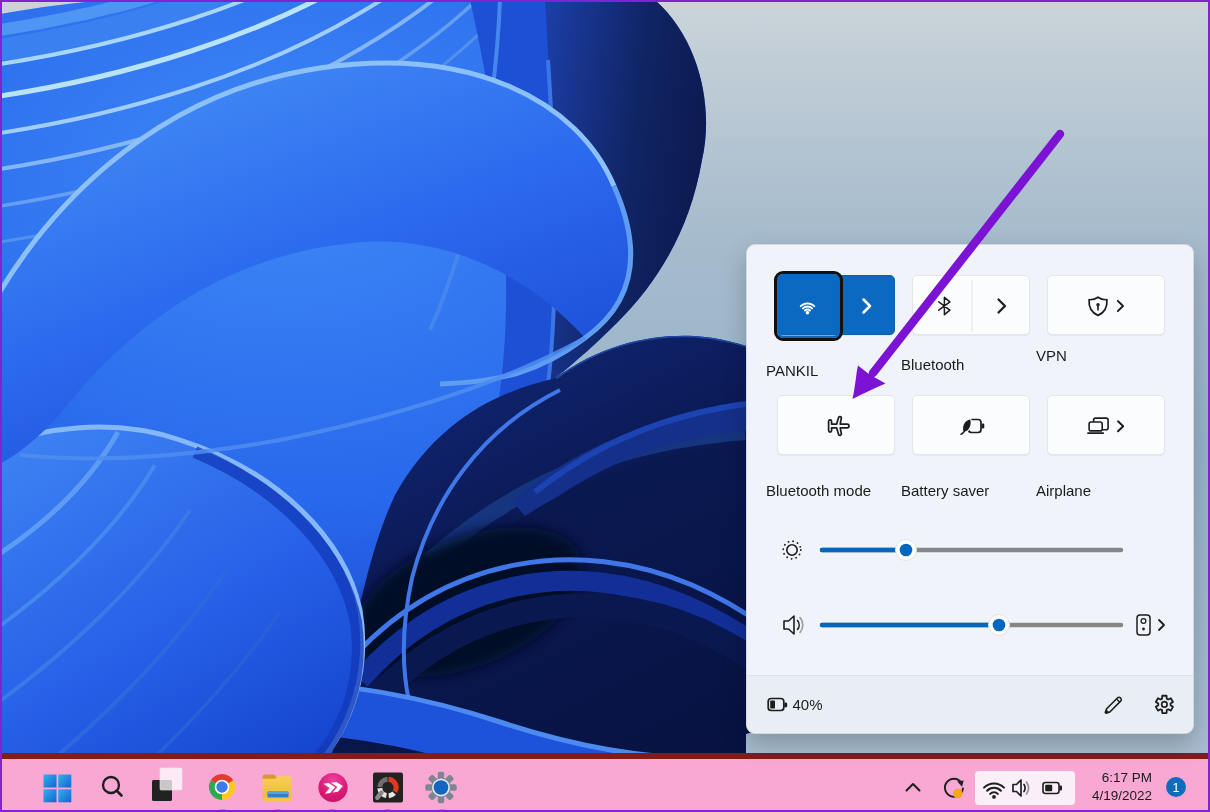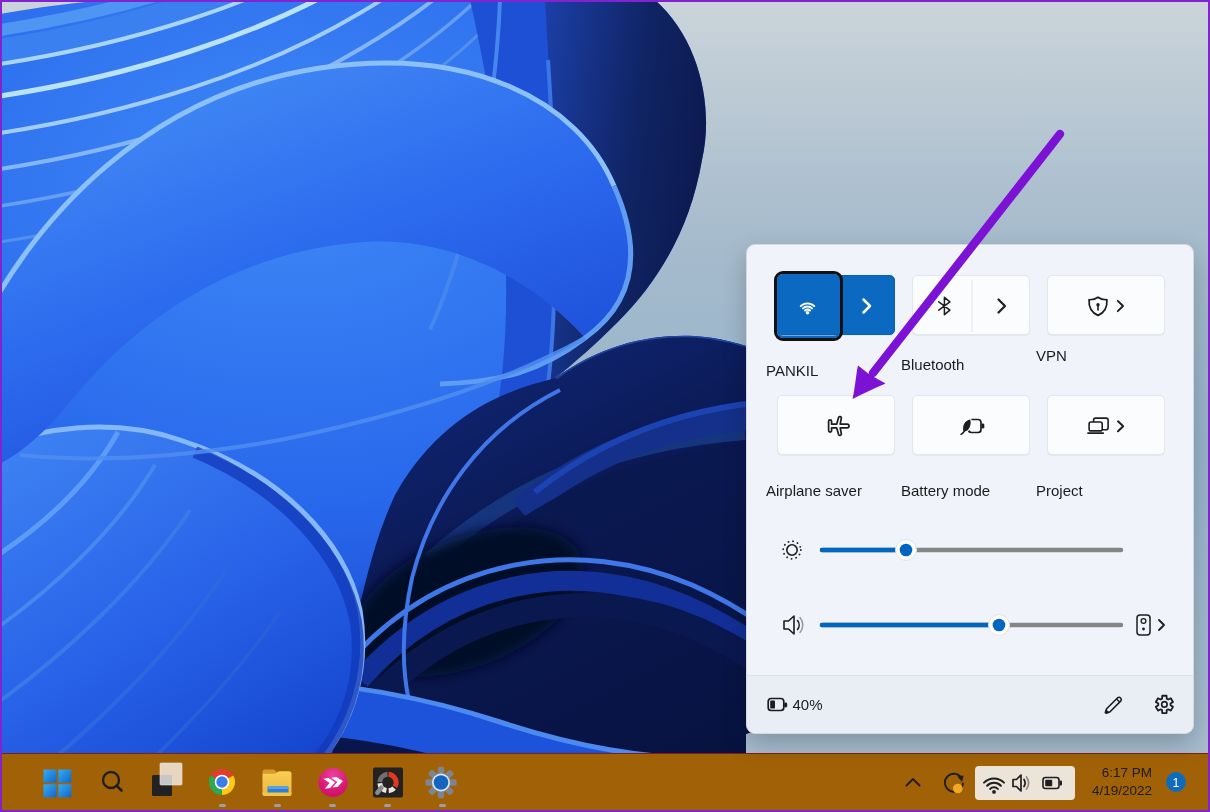--- a/index.html
+++ b/index.html
@@ -13,21 +13,21 @@
   box-shadow:0 10px 24px rgba(0,0,0,0.22); z-index:20; }
 #panelbottom { position:absolute; left:0; bottom:0; width:100%; height:58px;
   background:#e9eef5; border-top:1px solid #dde2e8; border-radius:0 0 9px 9px; }
 .qbtn { position:absolute; width:118px; height:60px; background:#fbfcfe;
   border:1px solid #e3e6eb; border-radius:5px; box-shadow:0 1px 1px rgba(0,0,0,0.05); }
 .qlabel { position:absolute; width:140px; text-align:left; font-size:15px; color:#1b1b1b;margin-top:16px; }
 .qblue { background:#0b69c1 !important; border-color:#0861b2 !important; }
 .focusrect { position:absolute; left:-4px; top:-5px; width:69px; height:70px;
   border:3px solid #101010; border-radius:9px; box-shadow: inset 0 0 0 2.5px #0b69c1; }
 #taskbar { position:absolute; left:0; top:753px; width:1210px; height:59px;
-  background:#a16207; border-top:1px solid #7f1d1d; z-index:10; }
+  background:#f9a8d4; border-top:6px solid #7f1d1d; z-index:10; }
 </style>
 </head>
 <body>
 <div id="stage">
   <svg id="wall" width="1210" height="812" viewBox="0 0 1210 812">
     <defs>
       <linearGradient id="bg" x1="0" y1="0" x2="0" y2="1">
         <stop offset="0" stop-color="#cbd4da"></stop>
         <stop offset="0.28" stop-color="#a7bccd"></stop>
         <stop offset="0.55" stop-color="#97b3ca"></stop>
@@ -182,23 +182,23 @@
       </svg>
     </div>
     <div class="qbtn" style="left:300px; top:150px;">
       <svg width="118" height="60" viewBox="0 0 118 60">
         <rect x="45.6" y="22.1" width="14.5" height="11.6" rx="2" stroke="#1d1d1d" stroke-width="1.6" fill="none"></rect>
         <rect x="41.1" y="26" width="13.1" height="8.9" rx="2" fill="#fbfcfe" stroke="#1d1d1d" stroke-width="1.6"></rect>
         <line x1="40" y1="37.1" x2="55.2" y2="37.1" stroke="#1d1d1d" stroke-width="1.8" stroke-linecap="round"></line>
         <path d="M70 25.3 l5.2 5 -5.2 5" stroke="#1d1d1d" stroke-width="1.9" fill="none" stroke-linecap="round" stroke-linejoin="round"></path>
       </svg>
     </div>
-    <div class="qlabel" style="left:19px; top:221px;">Airplane saver</div>
-    <div class="qlabel" style="left:154px; top:221px;">Battery mode</div>
-    <div class="qlabel" style="left:289px; top:221px;">Project</div>
+    <div class="qlabel" style="left:19px; top:221px;">Bluetooth mode</div>
+    <div class="qlabel" style="left:154px; top:221px;">Battery saver</div>
+    <div class="qlabel" style="left:289px; top:221px;">Airplane</div>
 
     <svg width="448" height="490" viewBox="0 0 448 490" style="position:absolute;left:0;top:0;pointer-events:none;">
       <g stroke="#1d1d1d" fill="none" stroke-width="1.6">
         <circle cx="45" cy="305" r="5.2"></circle>
         <g stroke-width="1.8" stroke-linecap="round" stroke-dasharray="0.1 4.6">
           <circle cx="45" cy="305" r="8.8"></circle>
         </g>
       </g>
       <line x1="75" y1="305" x2="374" y2="305" stroke="#868686" stroke-width="4.5" stroke-linecap="round"></line>
       <line x1="75" y1="305" x2="159" y2="305" stroke="#0067c0" stroke-width="4.5" stroke-linecap="round"></line>

